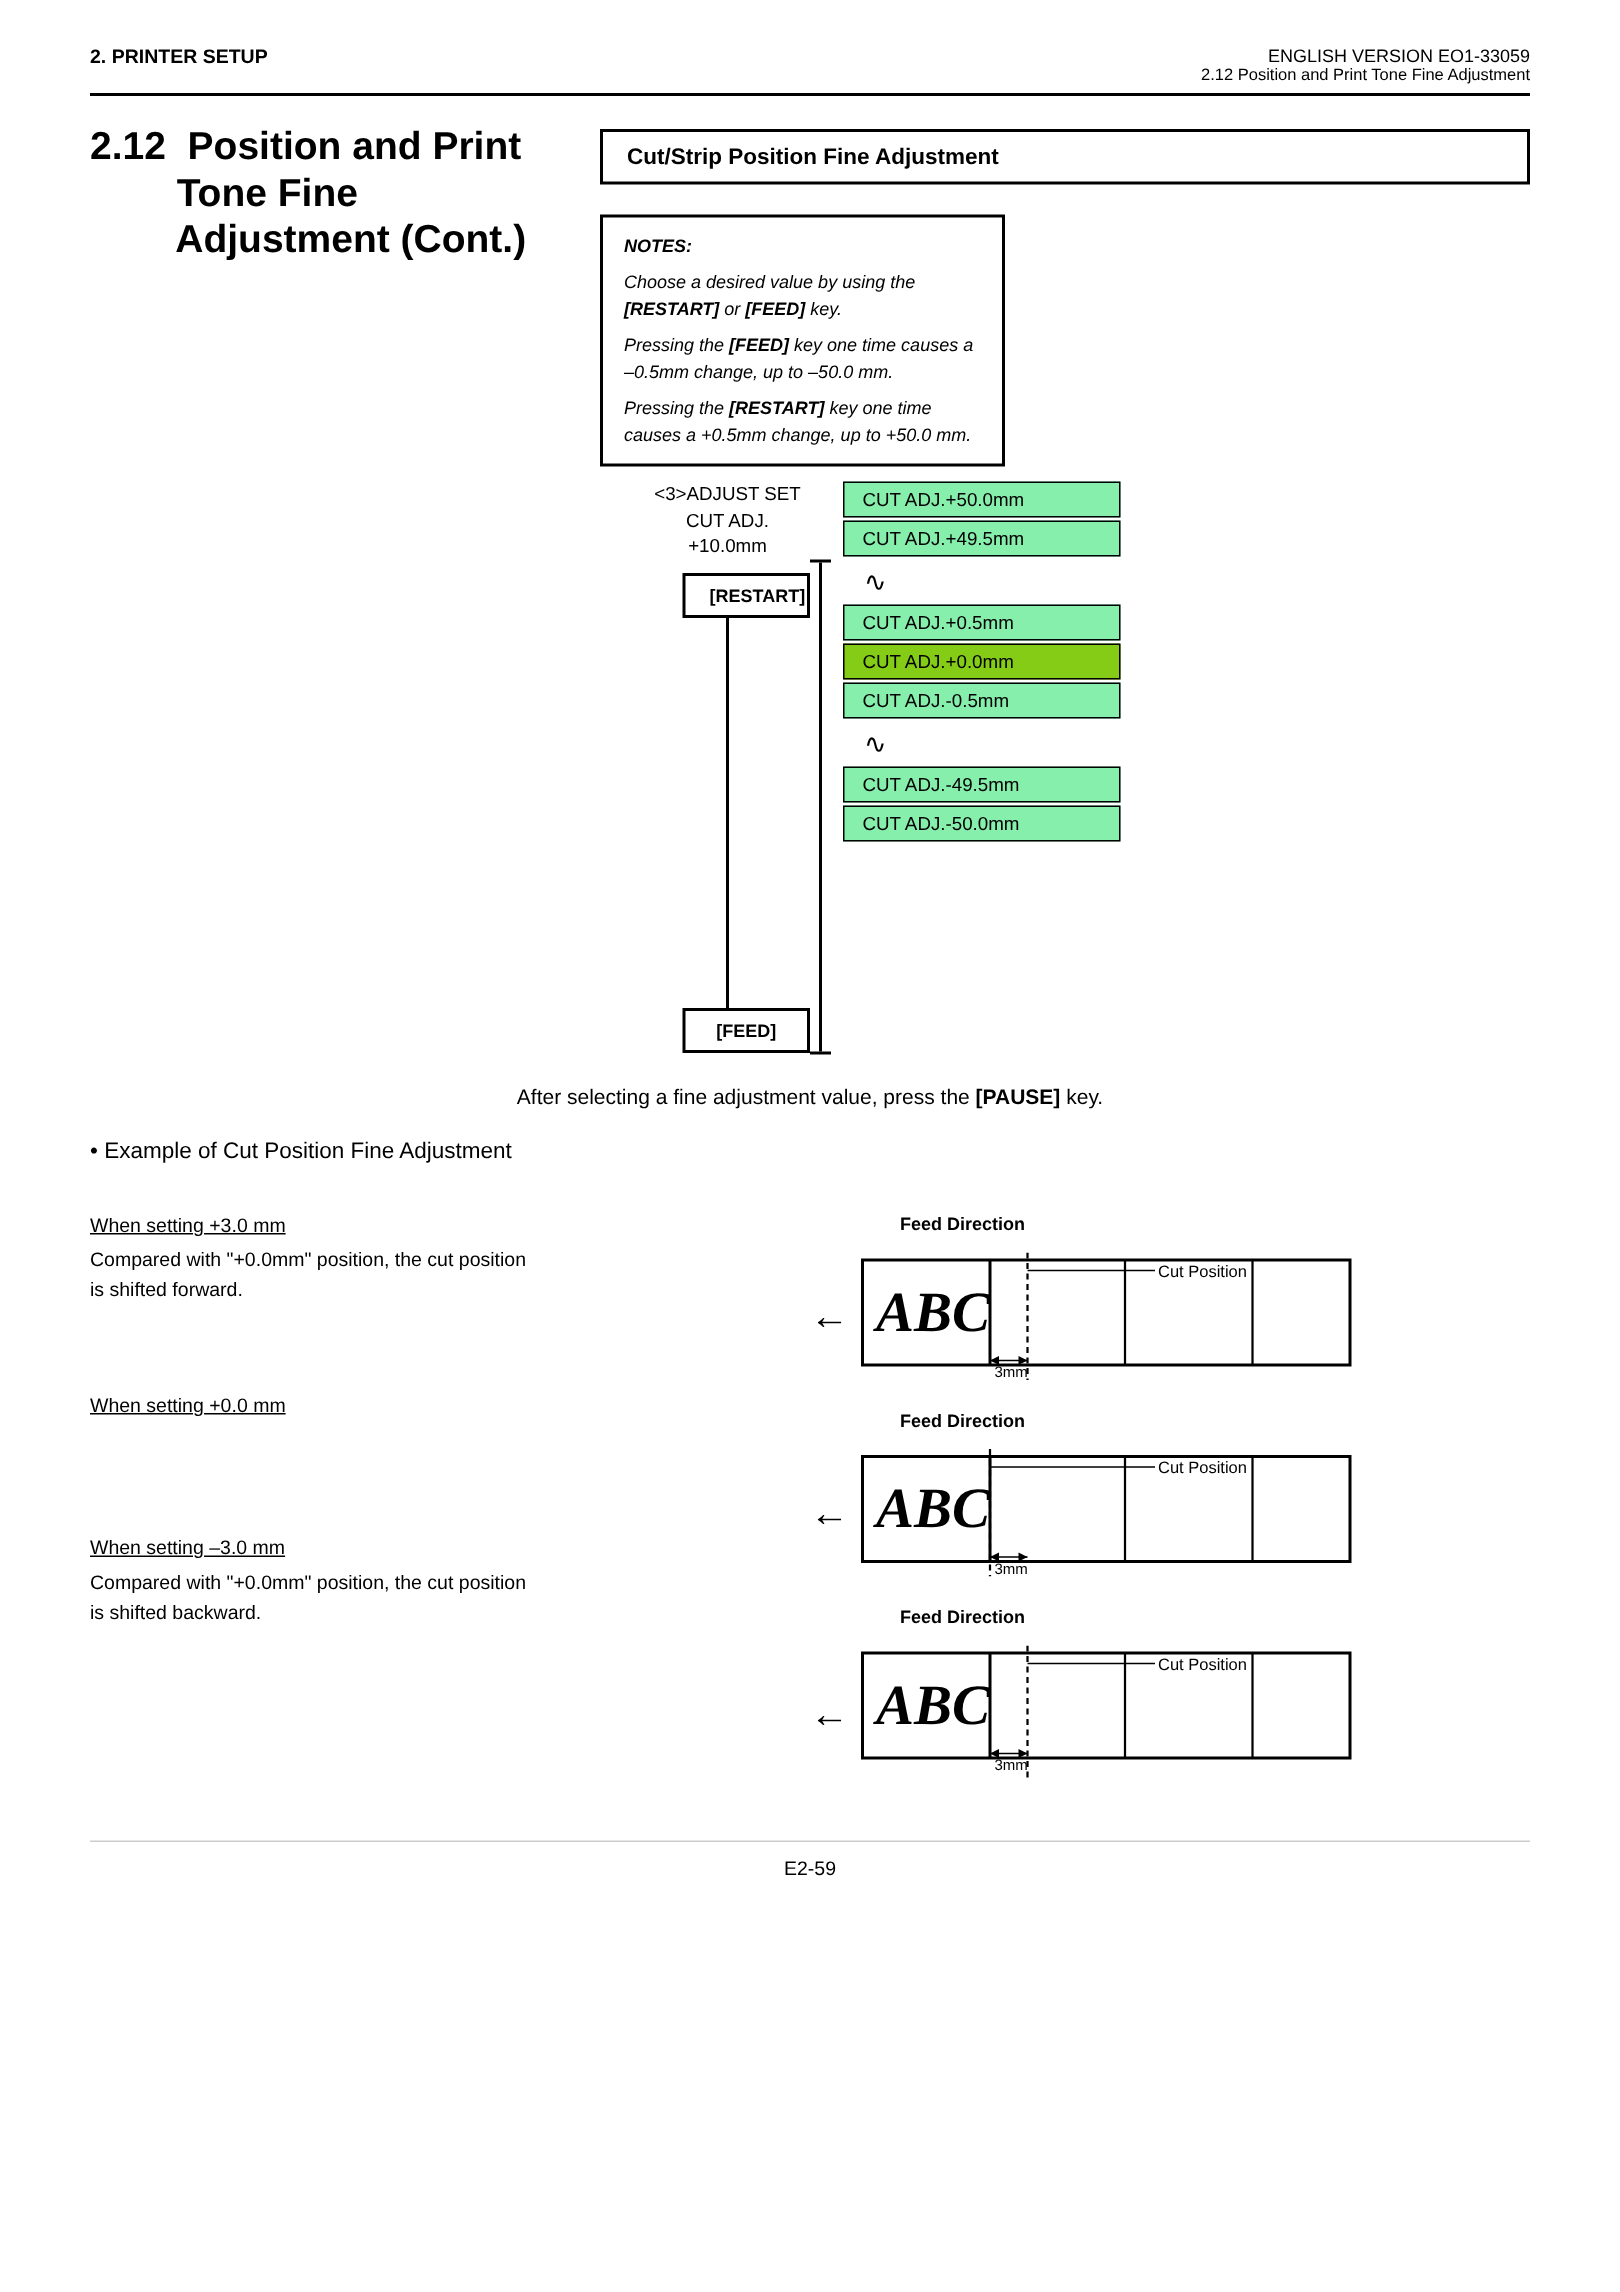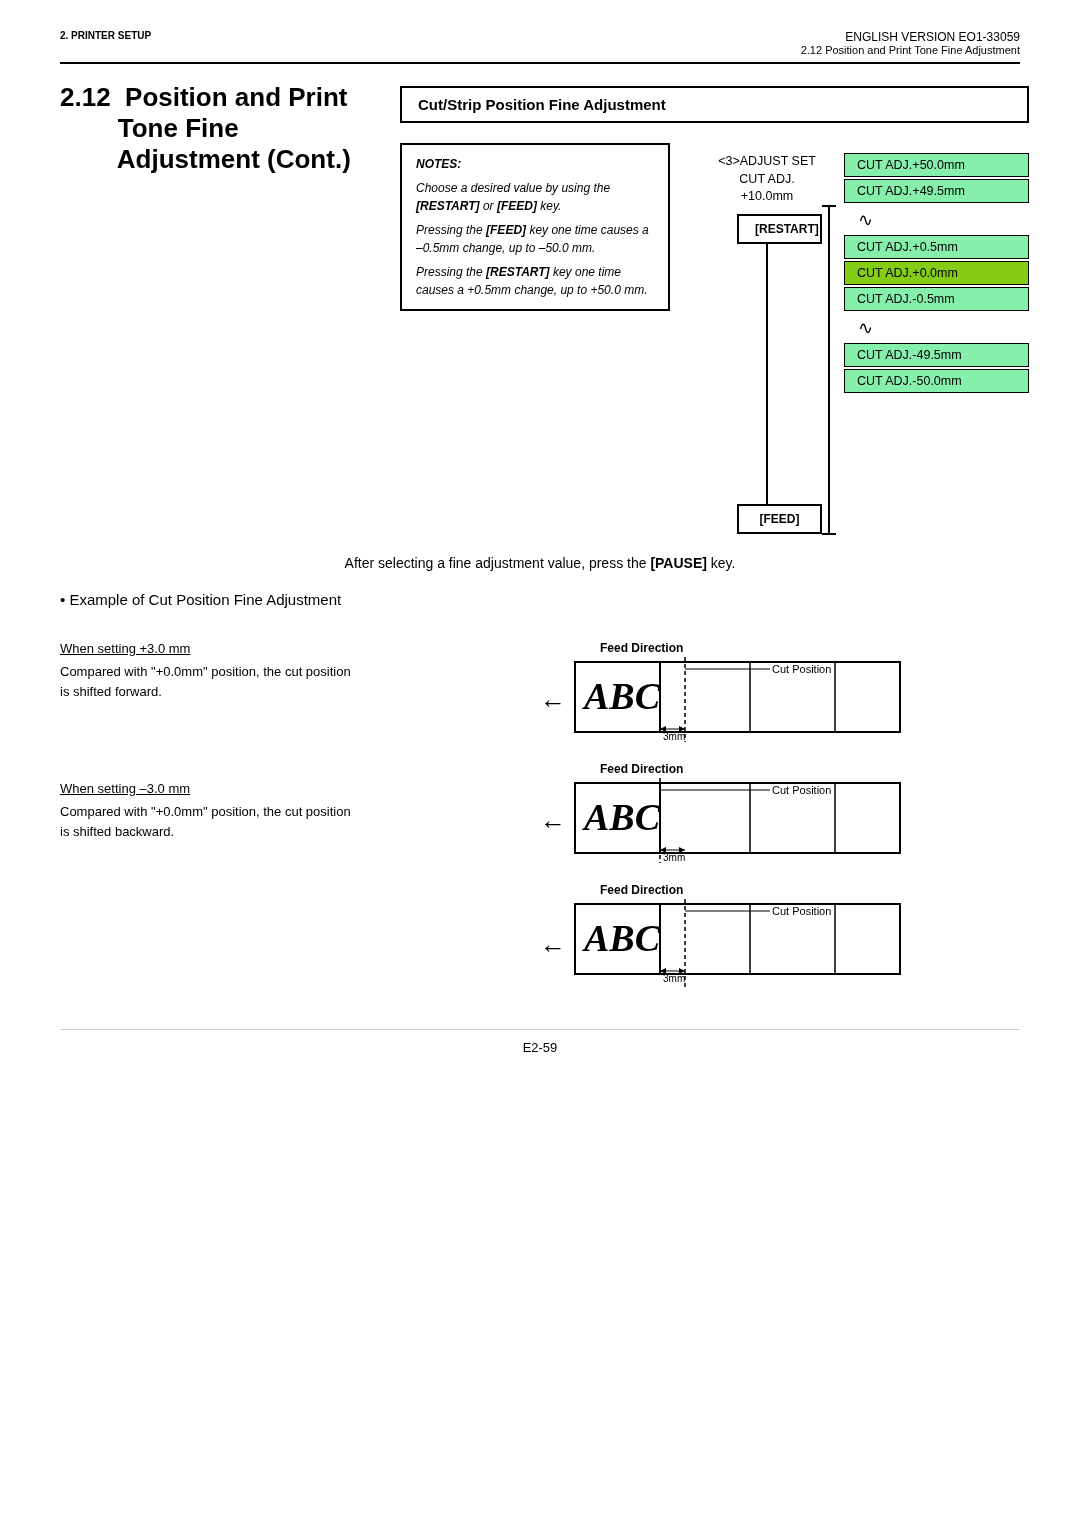--- a/index.html
+++ b/index.html
@@ -22,21 +22,21 @@
     .header-row {
       display: flex;
       justify-content: space-between;
       align-items: flex-start;
       border-bottom: 2px solid #000;
       padding-bottom: 6px;
       margin-bottom: 18px;
     }
     .header-left {
       font-weight: bold;
-      font-size: 10px;
+      font-size: 13px;
     }
     .header-right {
       text-align: right;
       font-size: 12px;
     }
     .header-right-top { font-size: 12px; }
     .header-right-bottom { font-size: 11px; }
 
     
     .title-section {
@@ -147,21 +147,21 @@
       text-align: center;
       font-size: 13px;
       margin-top: 40px;
       border-top: 1px solid #ccc;
       padding-top: 10px;
     }
 
     .diagram-unit {
       display: flex;
       flex-direction: column;
-      gap: 2px;
+      gap: 12px;
     }
 
     .feed-row {
       display: flex;
       align-items: center;
       gap: 6px;
       margin-left: 60px;
     }
   </style>
 </head>
@@ -177,21 +177,21 @@
     </div>
   </div>
 
   <div class="title-section">
     <div class="main-title">
       <span style="font-size:26px;font-weight:bold;">2.12&nbsp; Position and Print<br>&nbsp;&nbsp;&nbsp;&nbsp;&nbsp;&nbsp;&nbsp; Tone Fine<br>&nbsp;&nbsp;&nbsp;&nbsp;&nbsp;&nbsp;&nbsp; Adjustment (Cont.)</span>
     </div>
     <div style="flex:1; display:flex; flex-direction:column; gap:10px;">
       <div class="cut-strip-box">Cut/Strip Position Fine Adjustment</div>
 
-      <div style="display:flex; flex-direction:row; gap:12px; align-items:flex-start; margin-top:10px;">
+      <div style="display:flex; flex-direction:column; gap:0; align-items:flex-start; margin-top:10px;">
 
         <div class="notes-box">
           <div class="notes-title">NOTES:</div>
           <div class="notes-content">
             <p>Choose a desired value by using the <span class="bold-key">[RESTART]</span> or <span class="bold-key">[FEED]</span> key.</p>
             <p style="margin-top:6px;">Pressing the <span class="bold-key">[FEED]</span> key one time causes a –0.5mm change, up to –50.0 mm.</p>
             <p style="margin-top:6px;">Pressing the <span class="bold-key">[RESTART]</span> key one time causes a +0.5mm change, up to +50.0 mm.</p>
           </div>
         </div>
 
@@ -257,20 +257,23 @@
       <div class="examples-left">
 
         <div class="example-block">
           <div class="example-setting">When setting +3.0 mm</div>
           <div class="example-desc">
             Compared with "+0.0mm" position, the cut position<br>
             is shifted forward.
           </div>
         </div>
 
+        <div class="example-block" style="margin-top:60px;">
+          <div class="example-setting">When setting +0.0 mm</div>
+        </div>
 
         <div class="example-block" style="margin-top:80px;">
           <div class="example-setting">When setting –3.0 mm</div>
           <div class="example-desc">
             Compared with "+0.0mm" position, the cut position<br>
             is shifted backward.
           </div>
         </div>
       </div>
 

